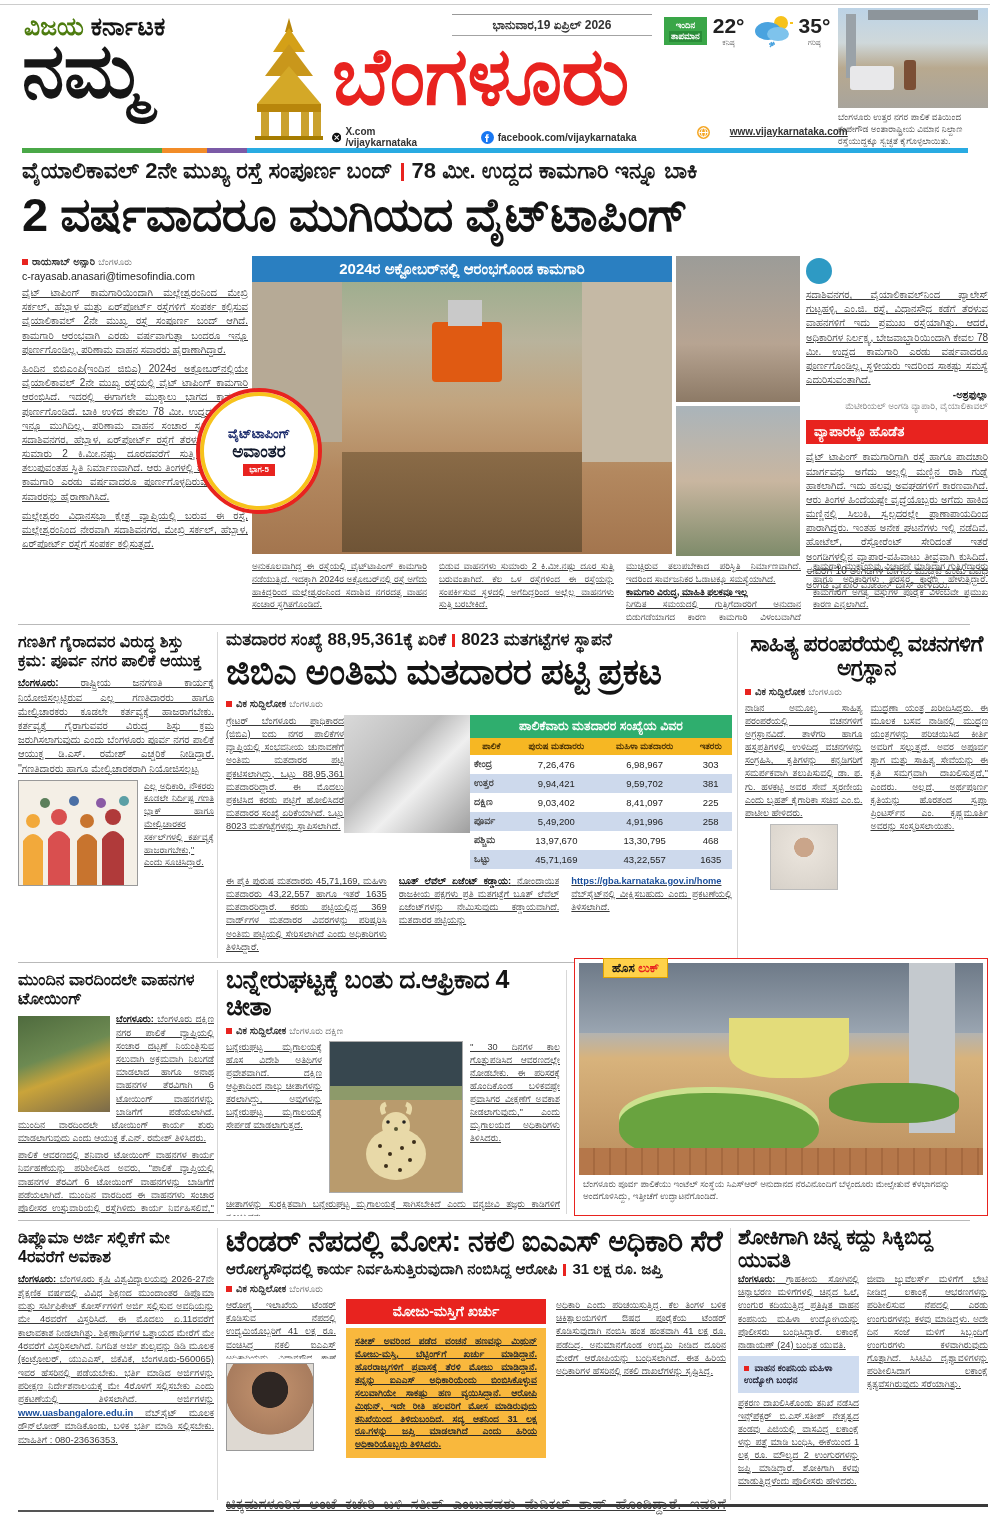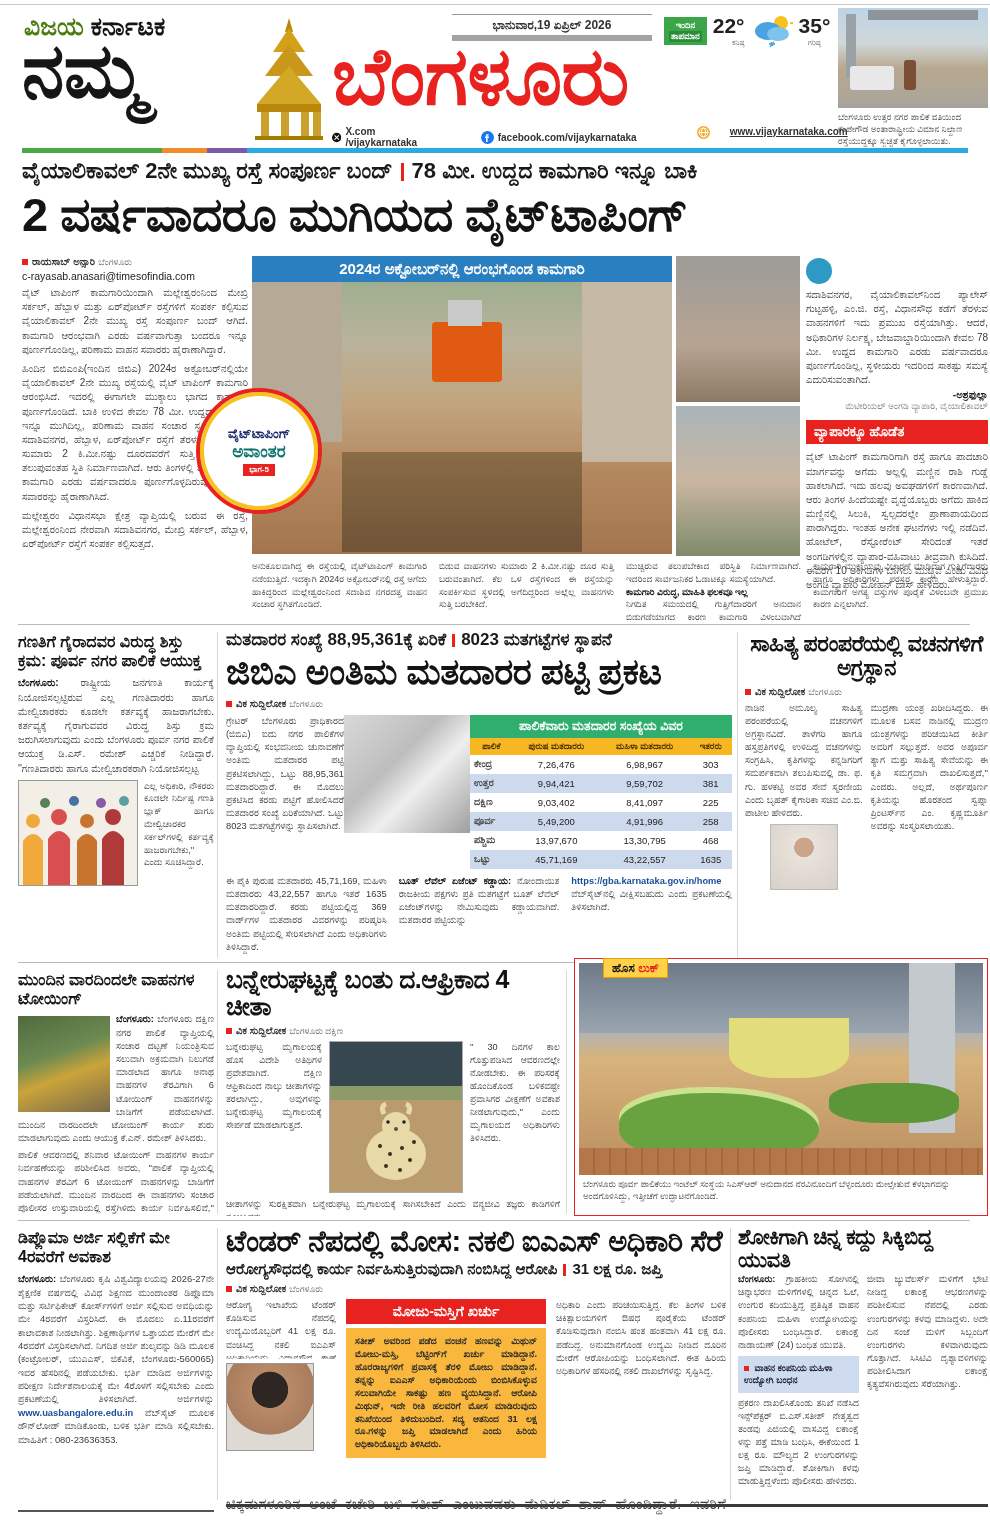--- a/index.html
+++ b/index.html
@@ -1,19 +1,19 @@
 <!DOCTYPE html>
 <html><head>
 <meta charset="utf-8">
 <style>
   html,body{margin:0;padding:0;background:#e9e9e9;}
   #page{position:relative;width:990px;height:1521px;margin:0 auto;background:#fff;
         font-family:"Liberation Sans","DejaVu Sans",sans-serif;color:#222;overflow:hidden;}
   .abs{position:absolute;}
-  .jt{text-align:justify;}
+  .jt{text-align:justify;text-decoration:underline;}
   .ovh{overflow:hidden;}
   .hl{font-weight:800;color:#141414;line-height:1.08;letter-spacing:-0.5px;}
   .body-txt{font-size:10px;line-height:1.42;color:#3a3a3a;}
   .byline{font-size:10px;font-weight:bold;color:#333;}
   .byline .sq{display:inline-block;width:6px;height:6px;background:#e8231f;margin-right:4px;}
   .byline .city{font-weight:normal;color:#666;font-size:9px;margin-left:3px;}
   .rule{background:#b9b9b9;}
   .vline{background:#d7d7d7;width:1px;}
   .photo{background:#cfcac2;}
   .cap{font-size:8.8px;line-height:1.35;color:#444;}
@@ -53,28 +53,28 @@
       <polygon points="46,48 78,86 14,86" fill="#d4a827"></polygon>
       <rect x="14" y="86" width="64" height="8" fill="#b8860b"></rect>
       <rect x="18" y="94" width="8" height="26" fill="#caa12d"></rect>
       <rect x="38" y="94" width="8" height="26" fill="#caa12d"></rect>
       <rect x="58" y="94" width="8" height="26" fill="#caa12d"></rect>
       <rect x="70" y="94" width="8" height="26" fill="#caa12d"></rect>
       <rect x="12" y="118" width="68" height="4" fill="#a67c00"></rect>
     </svg>
     <div class="abs hl" style="left:332px;top:34px;width:500px;font-size:80px;color:#e8231f;white-space:nowrap;">ಬೆಂಗಳೂರು</div>
 
-    <div class="abs" style="left:452px;top:14px;width:200px;border-top:1px solid #999;border-bottom:6px solid #a3a3a3;padding:3px 0;text-align:center;font-size:12px;font-weight:bold;color:#333;">ಭಾನುವಾರ,19 ಏಪ್ರಿಲ್ 2026</div>
+    <div class="abs" style="left:452px;top:14px;width:200px;border-top:1px solid #999;border-bottom:1px solid #a3a3a3;padding:3px 0;text-align:center;font-size:12px;font-weight:bold;color:#333;">ಭಾನುವಾರ,19 ಏಪ್ರಿಲ್ 2026</div>
 
     <div class="abs" style="left:664px;top:8px;width:170px;height:46px;display:flex;align-items:center;gap:6px;">
       <div style="background:#3aa648;color:#fff;font-size:8.5px;font-weight:bold;text-align:center;padding:3px 5px;line-height:1.25;">
         <div>ಇಂದಿನ</div>
         <div style="background:#2a8c38;padding:0 2px;">ತಾಪಮಾನ</div>
       </div>
-      <div style="text-align:right;">
+      <div style="text-align:center;">
         <div style="font-size:21px;font-weight:800;color:#222;">22°</div>
         <div style="font-size:7.5px;color:#666;">ಕನಿಷ್ಠ</div>
       </div>
       <svg width="42" height="34" viewBox="0 0 42 34">
         <circle cx="30" cy="9" r="7" fill="#f7c21c"></circle>
         <g stroke="#f7c21c" stroke-width="2">
             <line x1="30" y1="0" x2="30" y2="-2"></line>
             <line x1="39" y1="9" x2="42" y2="9"></line>
           </g>
         <ellipse cx="17" cy="17" rx="13" ry="9" fill="#4aa3df"></ellipse>
@@ -140,21 +140,21 @@
       <span class="sq"></span><span>ರಾಯಸಾಬ್ ಅನ್ಸಾರಿ</span><span class="city">ಬೆಂಗಳೂರು</span>
     </div>
     <div style="font-size:10.5px;color:#222;margin:2px 0 4px;">c-rayasab.anasari@timesofindia.com</div>
     <div class="body-txt jt">ವೈಟ್ ಟಾಪಿಂಗ್ ಕಾಮಗಾರಿಯಿಂದಾಗಿ ಮಲ್ಲೇಶ್ವರಂನಿಂದ ಮೇಖ್ರಿ ಸರ್ಕಲ್, ಹೆಬ್ಬಾಳ ಮತ್ತು ಏರ್‌ಪೋರ್ಟ್ ರಸ್ತೆಗಳಿಗೆ ಸಂಪರ್ಕ ಕಲ್ಪಿಸುವ ವೈಯಾಲಿಕಾವಲ್ 2ನೇ ಮುಖ್ಯ ರಸ್ತೆ ಸಂಪೂರ್ಣ ಬಂದ್ ಆಗಿದೆ. ಕಾಮಗಾರಿ ಆರಂಭವಾಗಿ ಎರಡು ವರ್ಷವಾಗುತ್ತಾ ಬಂದರೂ ಇನ್ನೂ ಪೂರ್ಣಗೊಂಡಿಲ್ಲ, ಪರಿಣಾಮ ವಾಹನ ಸವಾರರು ಹೈರಾಣಾಗಿದ್ದಾರೆ.</div>
     <div class="body-txt jt" style="margin-top:5px;">ಹಿಂದಿನ ಬಿಬಿಎಂಪಿ(ಇಂದಿನ ಜಿಬಿಎ) 2024ರ ಅಕ್ಟೋಬರ್‌ನಲ್ಲಿಯೇ ವೈಯಾಲಿಕಾವಲ್ 2ನೇ ಮುಖ್ಯ ರಸ್ತೆಯಲ್ಲಿ ವೈಟ್ ಟಾಪಿಂಗ್ ಕಾಮಗಾರಿ ಆರಂಭಿಸಿದೆ. ಇದರಲ್ಲಿ ಈಗಾಗಲೇ ಮುಕ್ಕಾಲು ಭಾಗದ ಕಾಮಗಾರಿ ಪೂರ್ಣಗೊಂಡಿದೆ. ಬಾಕಿ ಉಳಿದ ಕೇವಲ 78 ಮೀ. ಉದ್ದದ ಕಾಮಗಾರಿ ಇನ್ನೂ ಮುಗಿದಿಲ್ಲ, ಪರಿಣಾಮ ವಾಹನ ಸಂಚಾರ ಸ್ಥಗಿತಗೊಂಡಿದ್ದು, ಸದಾಶಿವನಗರ, ಹೆಬ್ಬಾಳ, ಏರ್‌ಪೋರ್ಟ್ ರಸ್ತೆಗೆ ತೆರಳುವ ವಾಹನಗಳು ಸುಮಾರು 2 ಕಿ.ಮೀ.ನಷ್ಟು ದೂರದವರೆಗೆ ಸುತ್ತಿ ಸದಾಶಿವನಗರ ತಲುಪುವಂತಹ ಸ್ಥಿತಿ ನಿರ್ಮಾಣವಾಗಿದೆ. ಆರು ತಿಂಗಳಲ್ಲಿ ಮುಗಿಯಬೇಕಿದ್ದ ಕಾಮಗಾರಿ ಎರಡು ವರ್ಷವಾದರೂ ಪೂರ್ಣಗೊಳ್ಳದಿರುವುದು ವಾಹನ ಸವಾರರನ್ನು ಹೈರಾಣಾಗಿಸಿದೆ.</div>
     <div class="body-txt jt" style="margin-top:5px;">ಮಲ್ಲೇಶ್ವರಂ ವಿಧಾನಸಭಾ ಕ್ಷೇತ್ರ ವ್ಯಾಪ್ತಿಯಲ್ಲಿ ಬರುವ ಈ ರಸ್ತೆ, ಮಲ್ಲೇಶ್ವರಂನಿಂದ ನೇರವಾಗಿ ಸದಾಶಿವನಗರ, ಮೇಖ್ರಿ ಸರ್ಕಲ್, ಹೆಬ್ಬಾಳ, ಏರ್‌ಪೋರ್ಟ್ ರಸ್ತೆಗೆ ಸಂಪರ್ಕ ಕಲ್ಪಿಸುತ್ತದೆ.</div>
   </div>
 
   <div class="abs badge" style="left:196px;top:388px;width:118px;height:118px;z-index:5;">
     <div style="font-size:13px;font-weight:800;color:#1a2a6b;">ವೈಟ್‌ಟಾಪಿಂಗ್</div>
-    <div style="font-size:17px;font-weight:800;color:#0f766e;">ಅವಾಂತರ</div>
+    <div style="font-size:17px;font-weight:800;color:#0f172a;">ಅವಾಂತರ</div>
     <div style="background:#e8231f;color:#fff;font-size:8px;font-weight:bold;padding:1px 6px;margin-top:2px;">ಭಾಗ-5</div>
   </div>
 
   <div class="abs" style="left:252px;top:256px;width:420px;height:300px;">
     <div style="background:#2a7fc1;color:#fff;font-size:15px;font-weight:800;text-align:center;padding:4px 0;">2024ರ ಅಕ್ಟೋಬರ್‌ನಲ್ಲಿ ಆರಂಭಗೊಂಡ ಕಾಮಗಾರಿ</div>
     <div class="photo" style="position:relative;width:100%;height:272px;background:
         linear-gradient(180deg,#9fae8f 0%,#b9b39c 22%,#c2a47e 45%,#b3885f 70%,#a3754e 100%);overflow:hidden;">
       <div class="abs" style="left:0;top:0;width:90px;height:160px;background:#b6aa96;"></div>
       <div class="abs" style="left:330px;top:0;width:90px;height:180px;background:#c5b9a5;"></div>
       <div class="abs" style="left:180px;top:40px;width:70px;height:60px;background:#e05a12;border-radius:4px;"></div>

